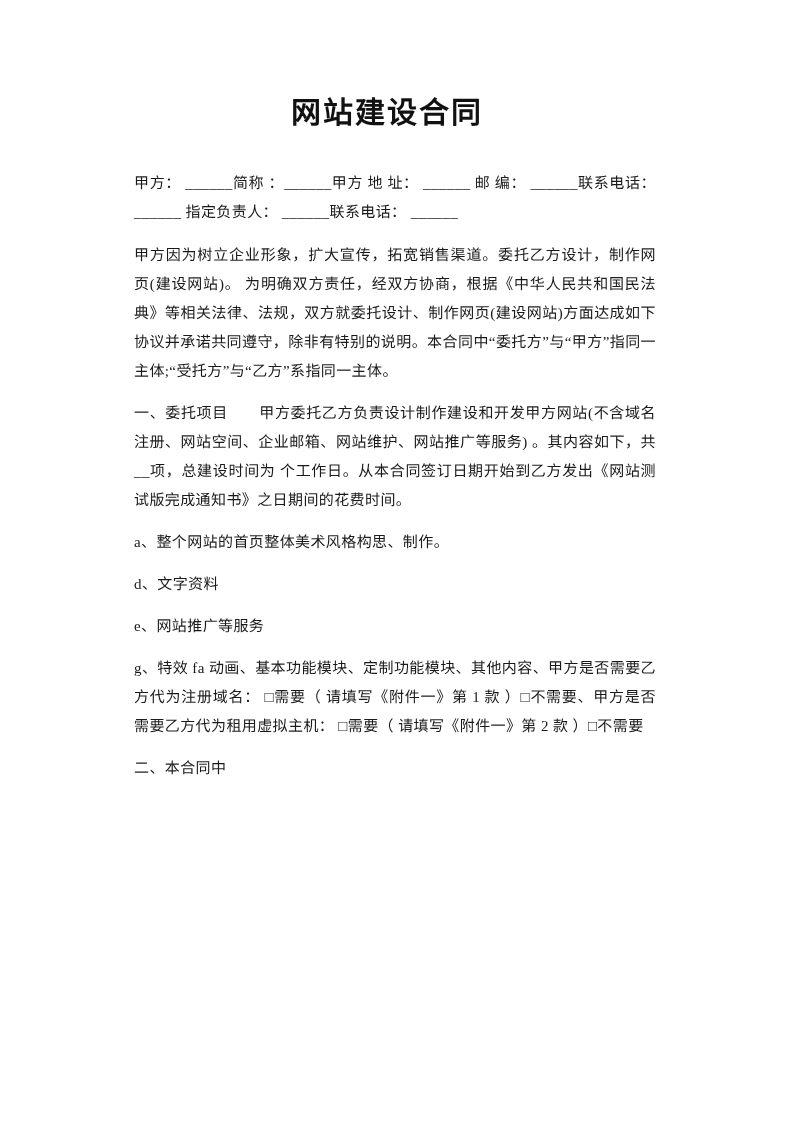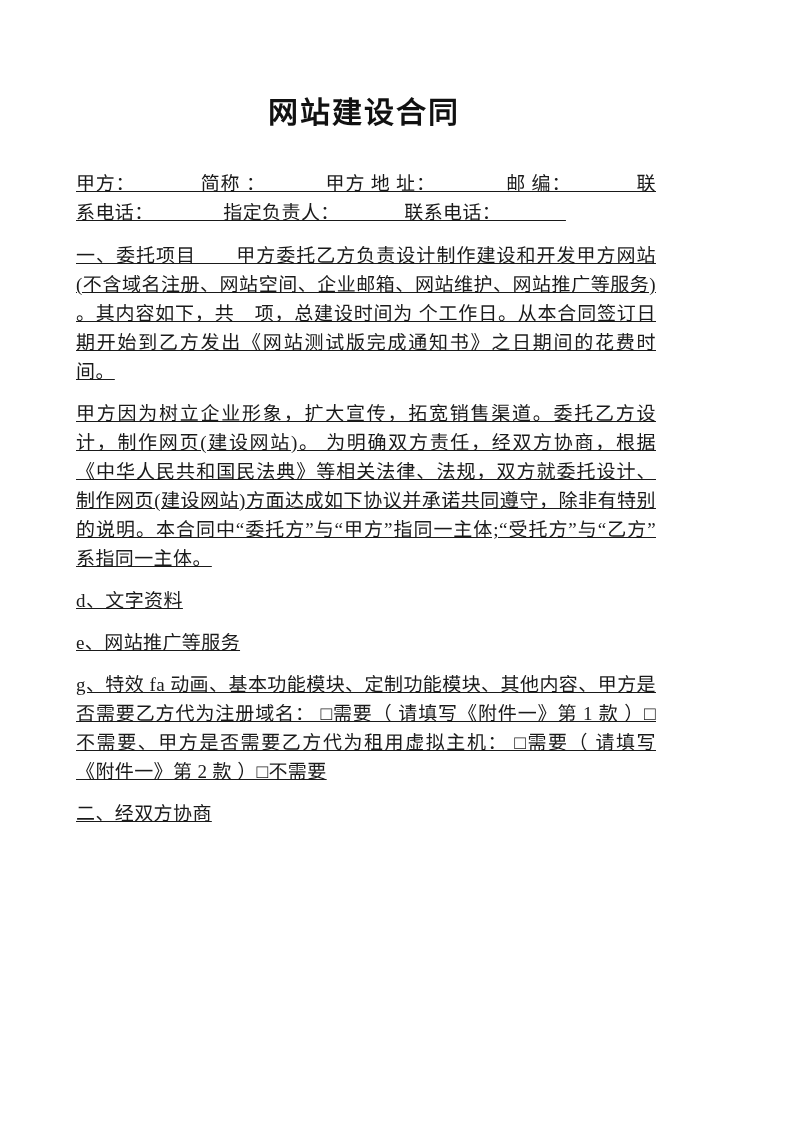--- a/index.html
+++ b/index.html
@@ -12,69 +12,69 @@
     width: 793px;
     height: 1122px;
     background: #ffffff;
     overflow: hidden;
     font-family: "Liberation Serif", "DejaVu Serif", serif;
     color: #1a1a1a;
   }
   .content {
     box-sizing: border-box;
     width: 774px;
-    padding: 97px 118px 0 72px;
+    padding: 97px 118px 0 118px;
   }
   .doc-title {
     font-size: 30px;
     line-height: 32px;
     font-weight: bold;
     text-align: center;
     letter-spacing: 2px;
     margin: 0 0 40px 0;
     color: #111111;
   }
   .doc-p {
-    font-size: 19px;
+    font-size: 15px;
     line-height: 29px;
     text-align: justify;
     letter-spacing: 0.4px;
-    margin: 0 0 13px 4px;
+    margin: 0 0 13px 16px;
     word-break: break-all;
-    text-decoration: underline;
   }
   .doc-p.party {
     margin-bottom: 14px;
   }
   .doc-p.section-heading {
     margin-bottom: 13px;
   }
 </style>
 </head>
 <body>
 
 <div class="page">
   <div class="content">
 
     <h1 class="doc-title">网站建设合同</h1>
 
     <p class="doc-p party">甲方： ______简称 ：______甲方 地 址： ______ 邮 编： ______联系电话： ______ 指定负责人： ______联系电话： ______</p>
 
 
+    <p class="doc-p">甲方因为树立企业形象，扩大宣传，拓宽销售渠道。委托乙方设计，制作网页(建设网站)。 为明确双方责任，经双方协商，根据《中华人民共和国民法典》等相关法律、法规，双方就委托设计、制作网页(建设网站)方面达成如下协议并承诺共同遵守，除非有特别的说明。本合同中“委托方”与“甲方”指同一主体;“受托方”与“乙方”系指同一主体。</p>
+
     <p class="doc-p">一、委托项目　　甲方委托乙方负责设计制作建设和开发甲方网站(不含域名注册、网站空间、企业邮箱、网站维护、网站推广等服务) 。其内容如下，共__项，总建设时间为 个工作日。从本合同签订日期开始到乙方发出《网站测试版完成通知书》之日期间的花费时间。</p>
 
-    <p class="doc-p">甲方因为树立企业形象，扩大宣传，拓宽销售渠道。委托乙方设计，制作网页(建设网站)。 为明确双方责任，经双方协商，根据《中华人民共和国民法典》等相关法律、法规，双方就委托设计、制作网页(建设网站)方面达成如下协议并承诺共同遵守，除非有特别的说明。本合同中“委托方”与“甲方”指同一主体;“受托方”与“乙方”系指同一主体。</p>
-
+    <p class="doc-p">a、整个网站的首页整体美术风格构思、制作。</p>
 
 
 
     <p class="doc-p">d、文字资料</p>
 
     <p class="doc-p">e、网站推广等服务</p>
 
     <p class="doc-p">g、特效 fa 动画、基本功能模块、定制功能模块、其他内容、甲方是否需要乙方代为注册域名： □需要（ 请填写《附件一》第 1 款 ）□不需要、甲方是否需要乙方代为租用虚拟主机： □需要（ 请填写《附件一》第 2 款 ）□不需要</p>
 
-    <p class="doc-p section-heading">二、经双方协商</p>
+    <p class="doc-p section-heading">二、本合同中</p>
 
 
 
   </div>
 </div>
 
 </body></html>

